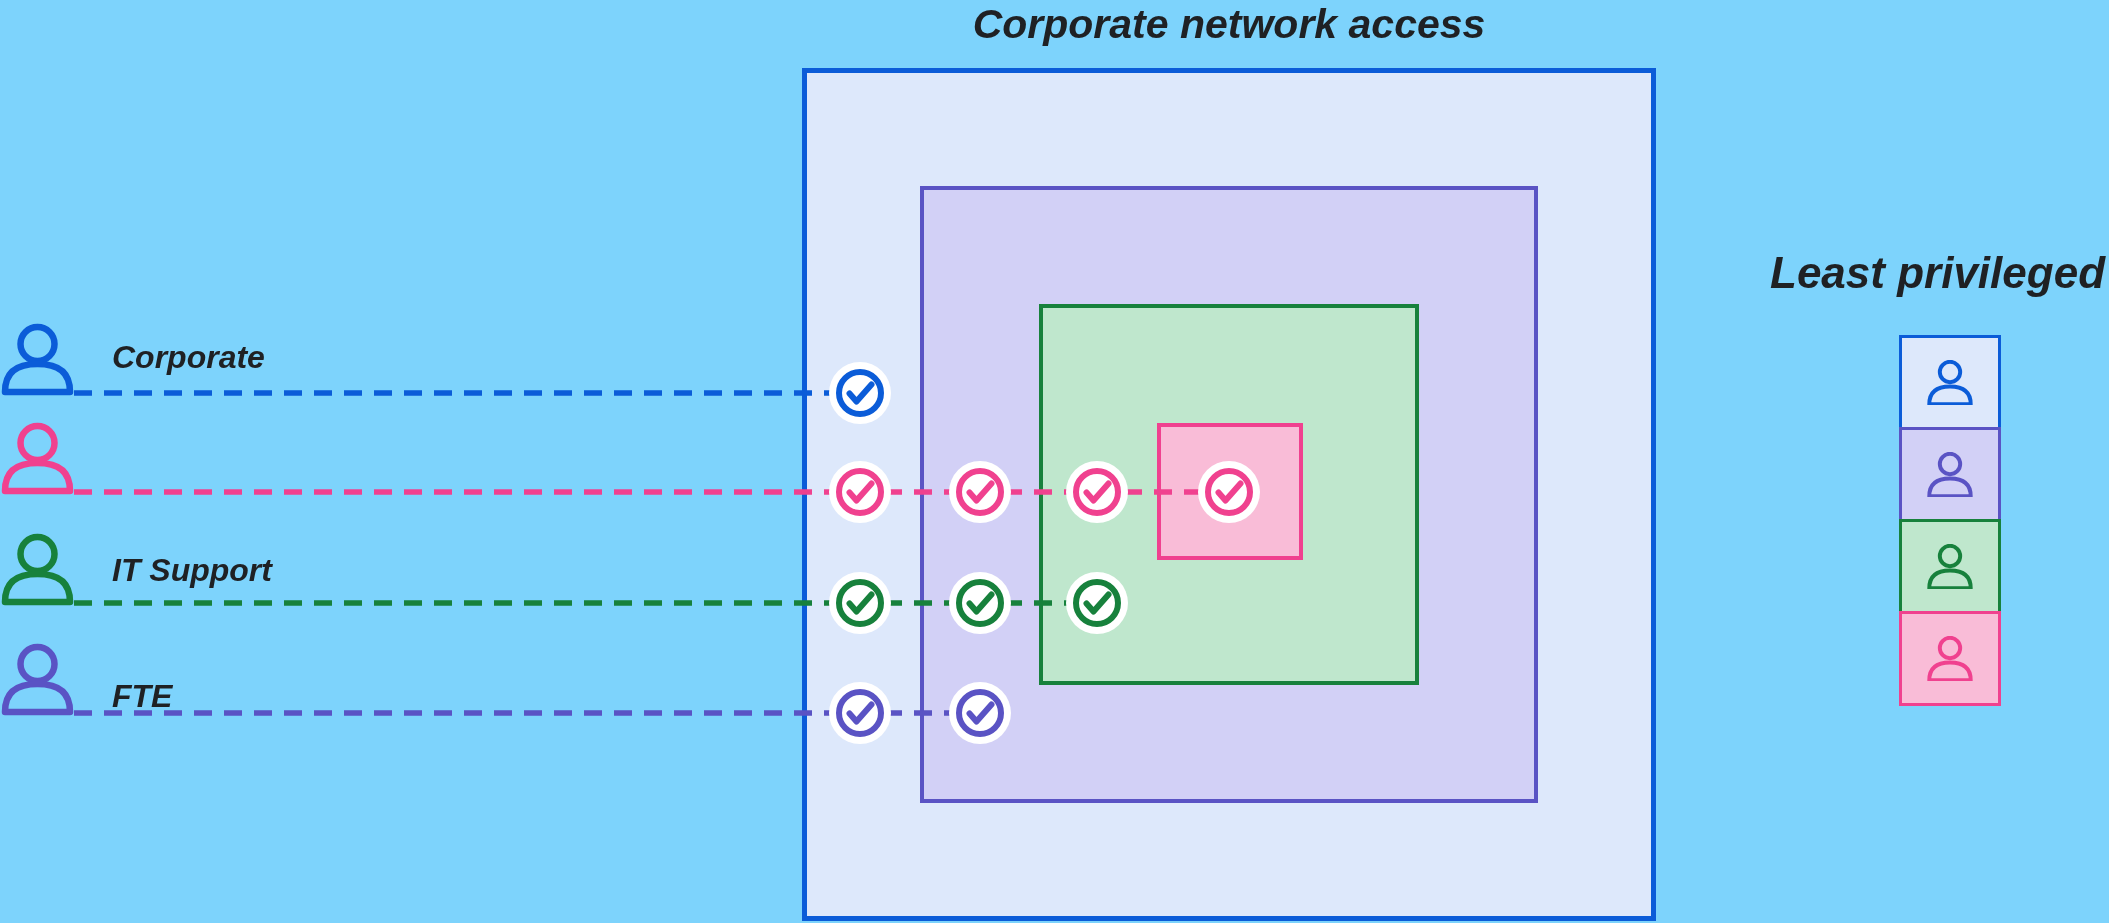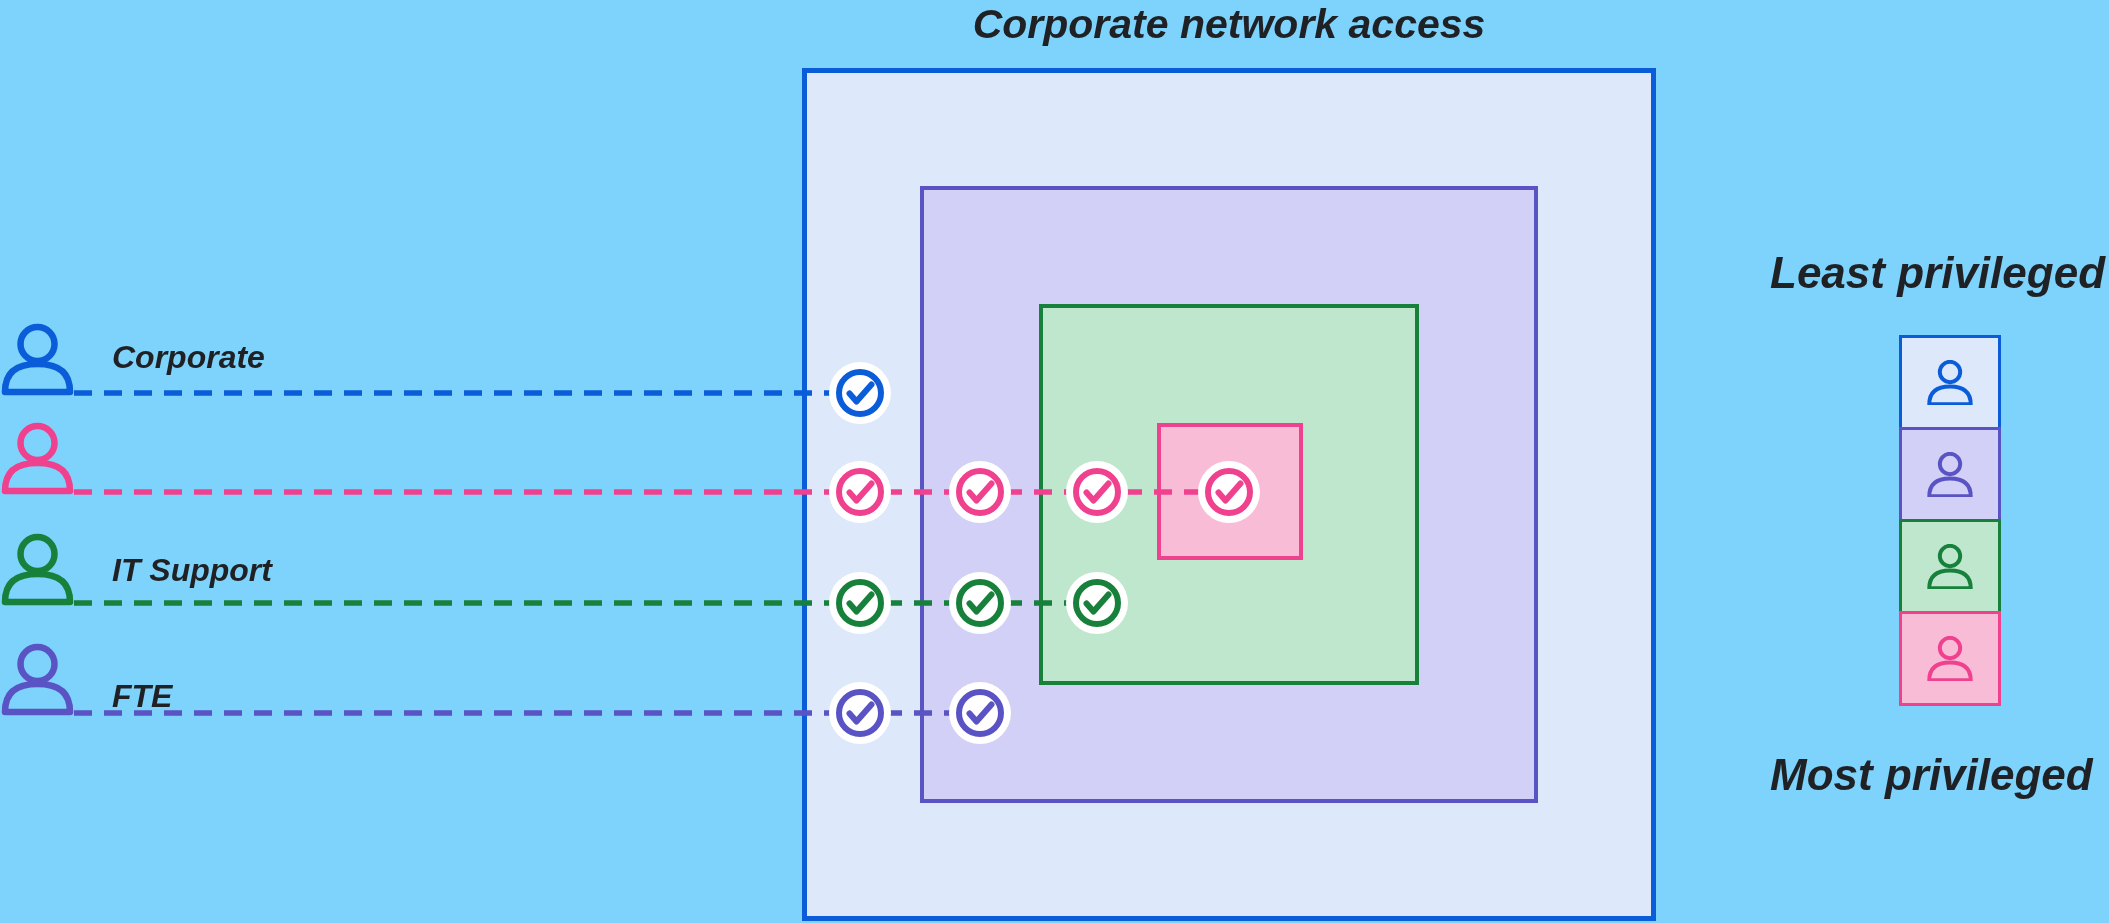--- a/index.html
+++ b/index.html
@@ -159,15 +159,14 @@
           <path d="M5,67 C5,48 17,40 36.5,40 C56,40 68,48 68,67 Z" fill="none" stroke="#17813c" stroke-width="6" stroke-linejoin="round"></path>
         </svg>
       </div>
       <div class="legend-tile" style="top: 611px; border-color: rgb(240, 65, 143); background: rgb(249, 188, 215);">
         <svg viewBox="0 0 73 68" width="48" height="45">
           <circle cx="36.5" cy="18" r="15.5" fill="none" stroke="#f0418f" stroke-width="6"></circle>
           <path d="M5,67 C5,48 17,40 36.5,40 C56,40 68,48 68,67 Z" fill="none" stroke="#f0418f" stroke-width="6" stroke-linejoin="round"></path>
         </svg>
       </div>
     </div>
-  <div class="legend-label" style="top:749px">Most privileged</div>
 
 </div>
 
 </body></html>

